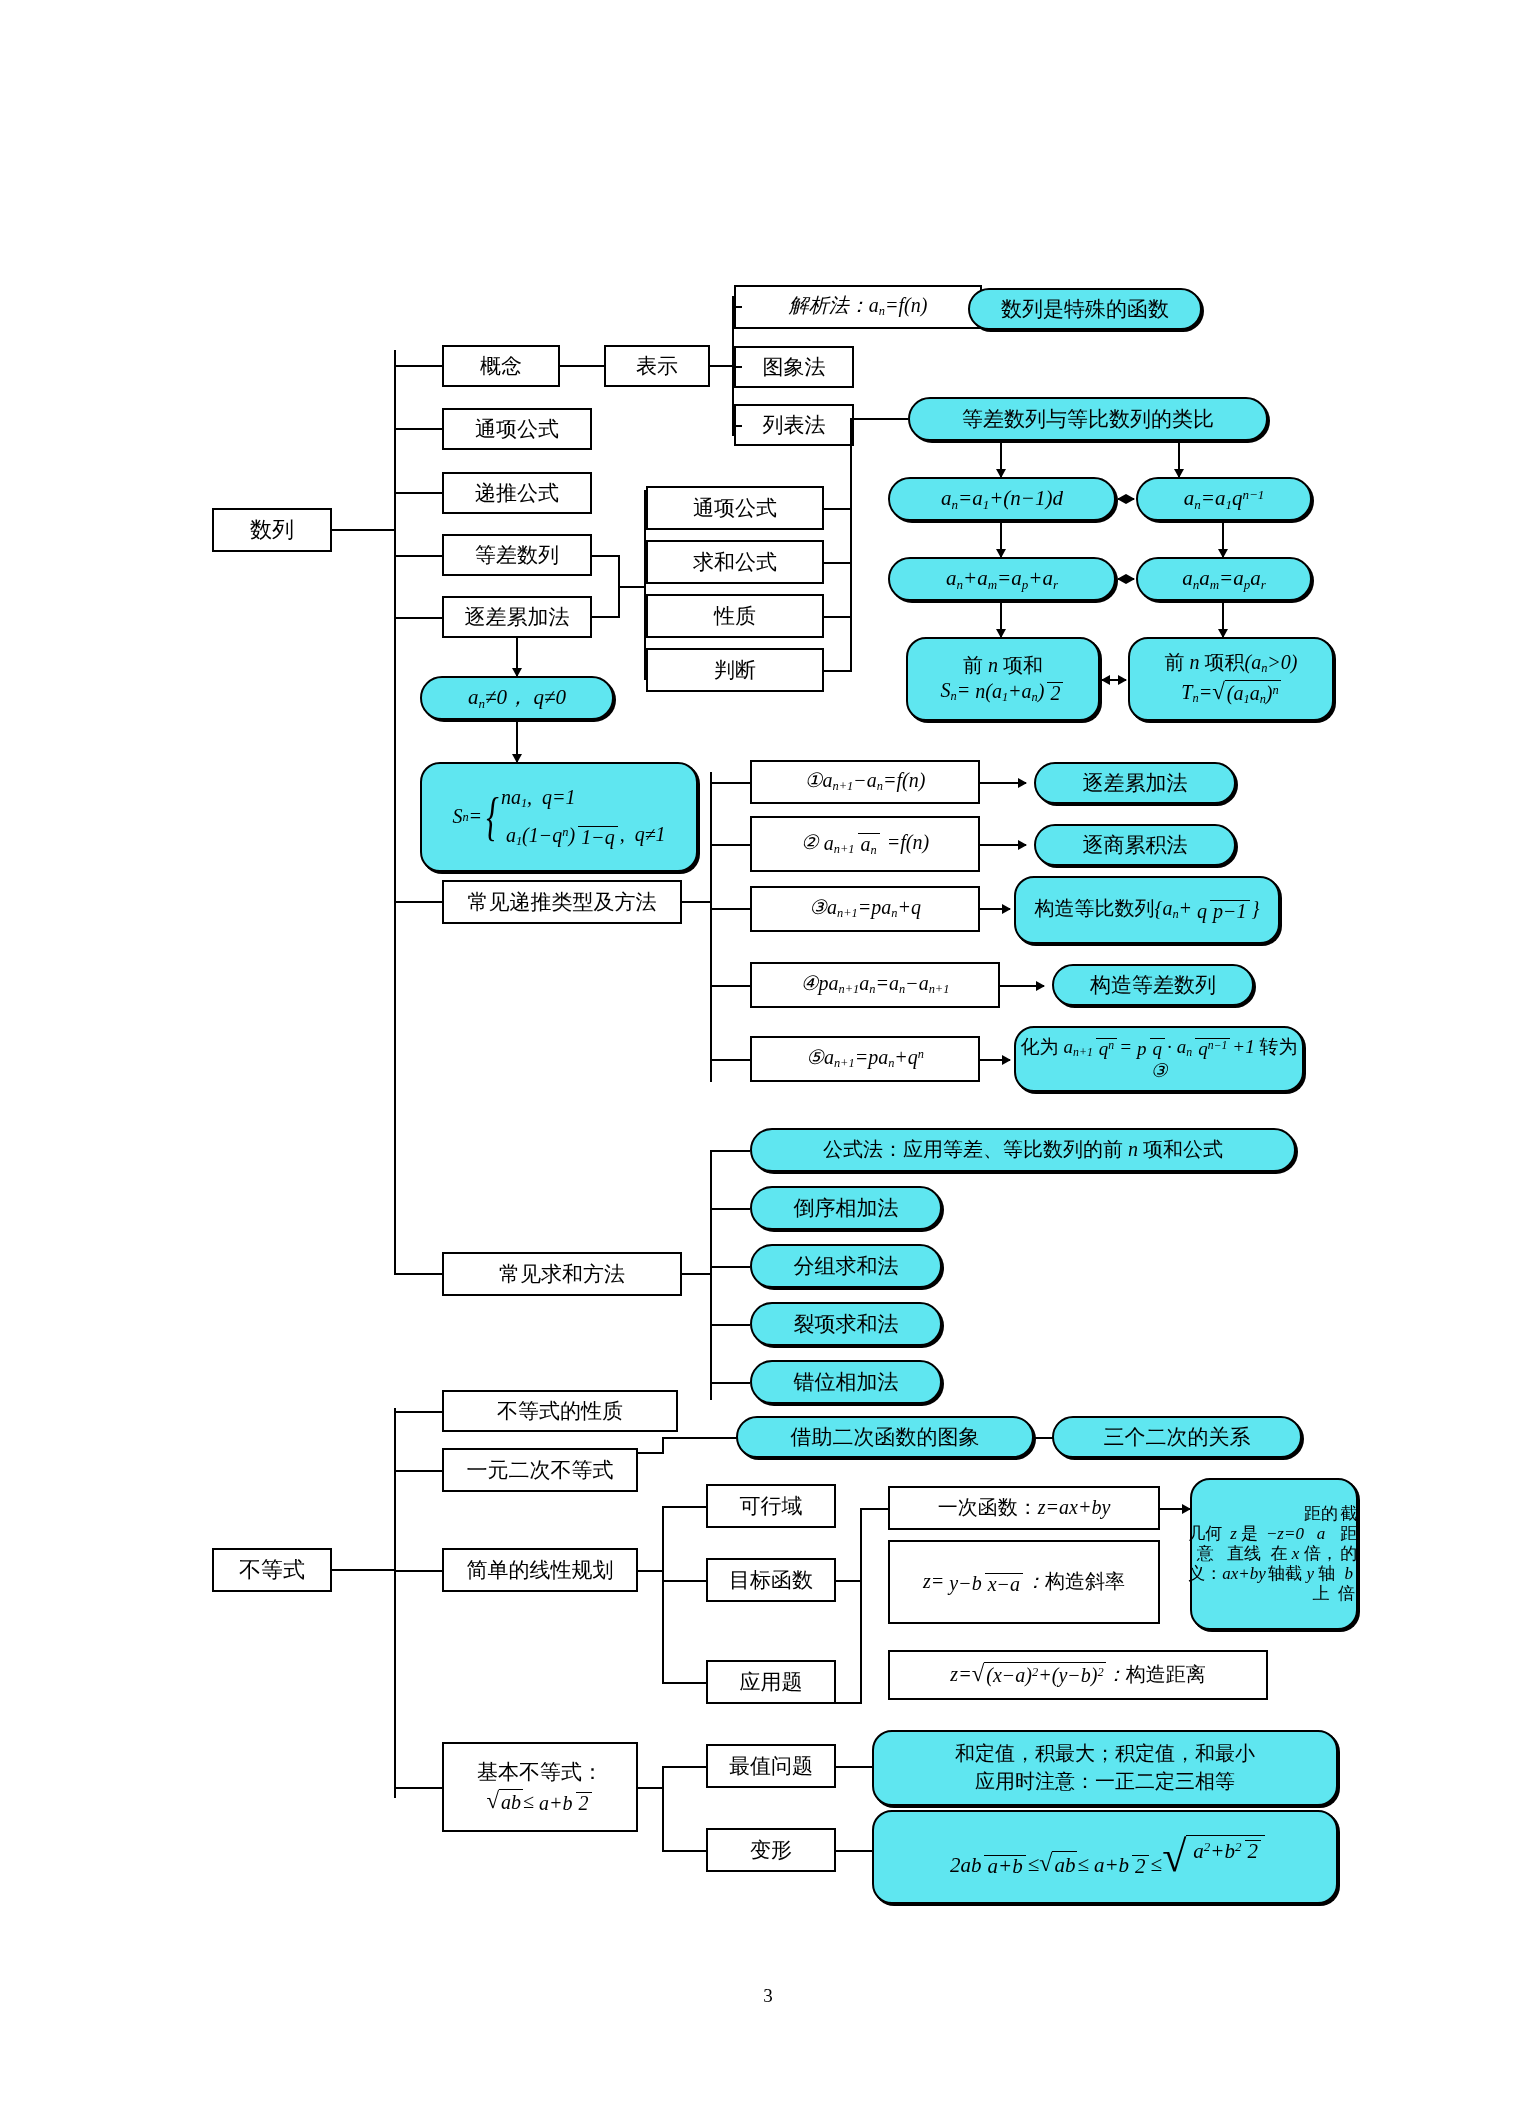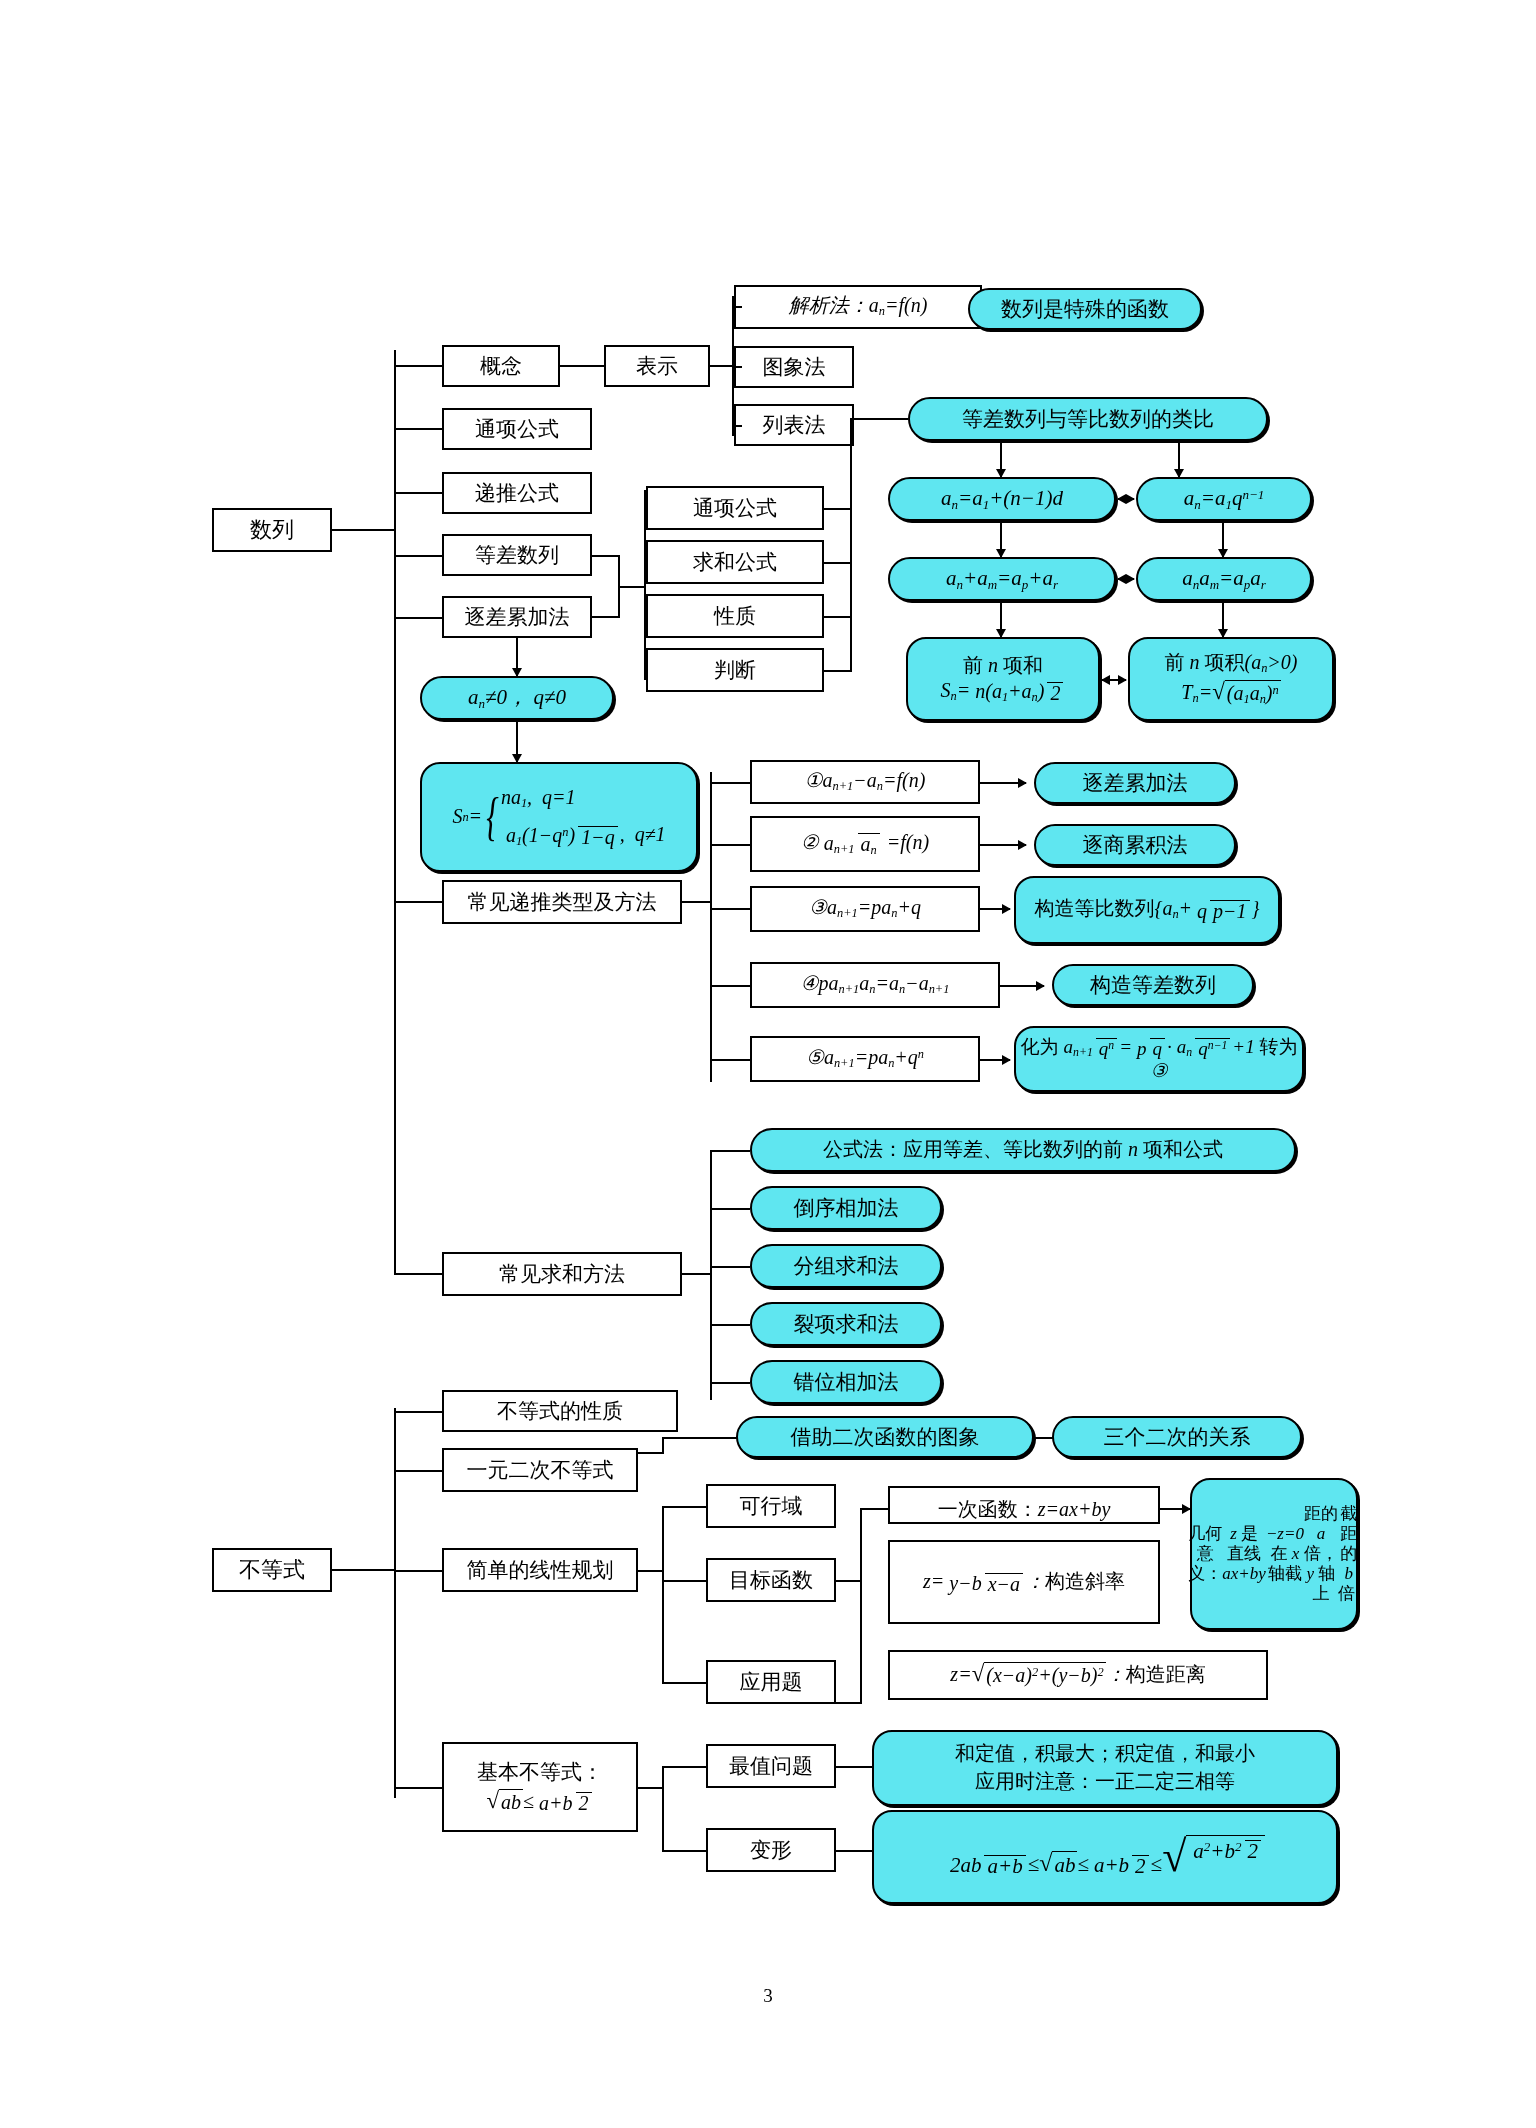--- a/index.html
+++ b/index.html
@@ -378,21 +378,21 @@
 
   <div class="node rect t21" style="left:706px;top:1660px;width:130px;height:44px;">
     <span class="cn">应用题</span>
   </div>
   <div class="ln h" style="left:662px;top:1682px;width:44px;"></div>
 
   <div class="ln h" style="left:836px;top:1580px;width:26px;"></div>
   <div class="ln v" style="left:860px;top:1508px;width:2px;height:196px;"></div>
   <div class="ln h" style="left:836px;top:1702px;width:26px;"></div>
 
-  <div class="node rect t20" style="left:888px;top:1486px;width:272px;height:38px;align-items:flex-end;">
+  <div class="node rect t20" style="left:888px;top:1486px;width:272px;height:44px;">
     <span class="m"><span class="cn">一次函数：</span><i>z</i>=<i>ax</i>+<i>by</i></span>
   </div>
   <div class="ln h" style="left:860px;top:1508px;width:28px;"></div>
   <div class="ln h arrow-r" style="left:1160px;top:1508px;width:30px;"></div>
 
   <div class="node rect t20" style="left:888px;top:1540px;width:272px;height:84px;">
     <span class="m"><i>z</i>=<span class="frac">
           <span class="num"><i>y</i>−<i>b</i></span>
           <span class="den"><i>x</i>−<i>a</i></span>
         </span>：<span class="cn">构造斜率</span></span>

